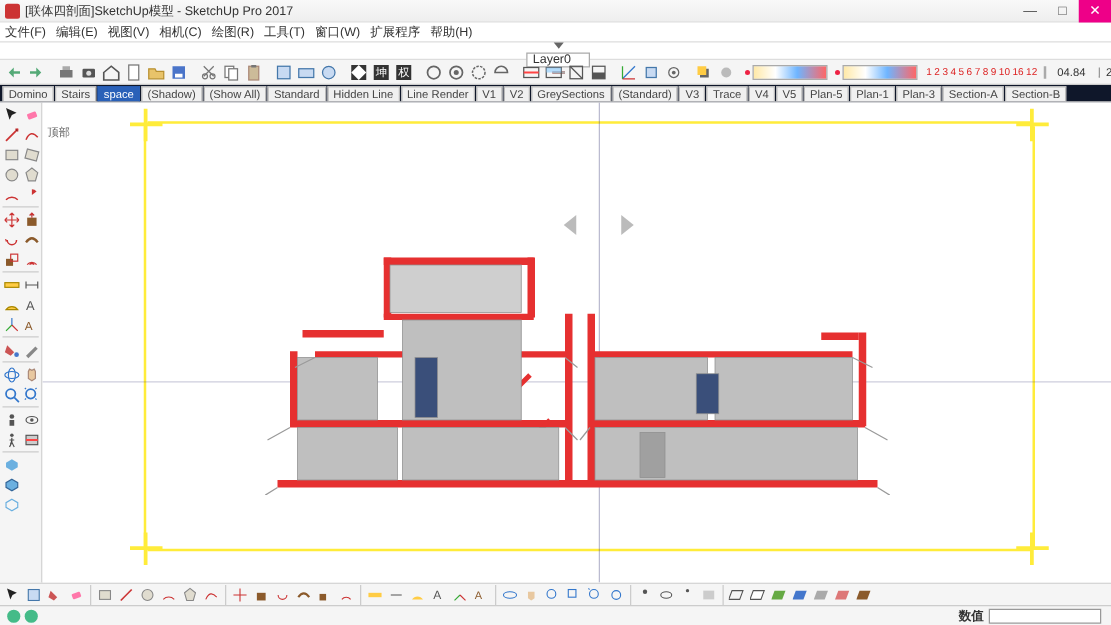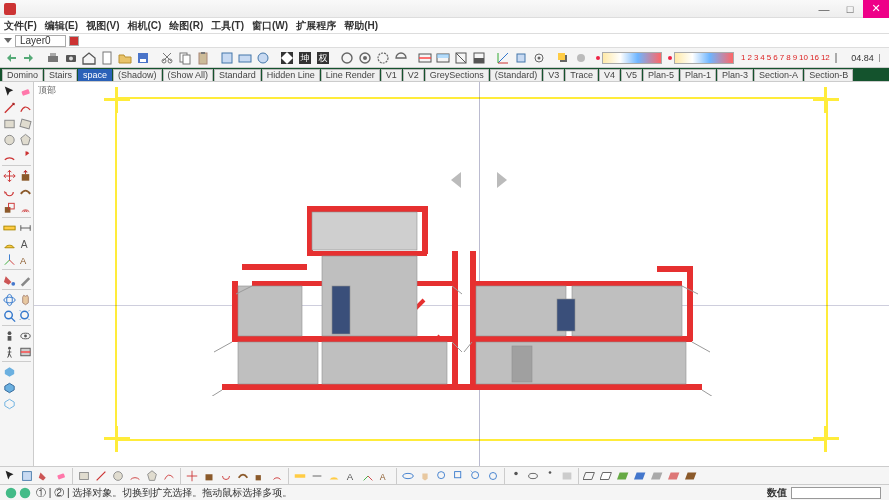--- a/index.html
+++ b/index.html
@@ -10,59 +10,59 @@
               display:flex; align-items:center; padding-left:4px; }
   .titlebar .app-icon { width:12px; height:12px; background:#c33; border-radius:2px; margin-right:4px; }
   .titlebar .title { font-size:10px; color:#333; }
   .win-controls { margin-left:auto; display:flex; }
   .win-controls div { width:26px; height:18px; display:flex; align-items:center; justify-content:center;
                       font-size:11px; color:#555; }
   .win-controls div:last-child { background:#e08; color:#fff; }
 
   
   .menubar { height:16px; border-bottom:1px solid #ddd; display:flex; align-items:center; padding:0 4px; gap:8px; }
-  .menubar span { font-size:10px; color:#333; cursor:default;font-weight:bold; }
-
-  
-  .layerbar { height:14px; border-bottom:1px solid #ddd; display:flex; align-items:center; padding-left:4px; gap:3px; }
+  .menubar span { font-size:10px; color:#333; cursor:default; }
+
+  
+  .layerbar { height:14px; border-bottom:1px solid #ddd; display:flex; align-items:center; padding-left:4px; gap:3px;flex-direction:column; }
   .layerbar .tri { width:0;height:0;border-left:4px solid transparent;border-right:4px solid transparent;border-top:5px solid #666; }
   .layerbar .sel { border:1px solid #aaa; padding:0 14px 0 4px; font-size:10px; background:#fff; height:12px; line-height:10px; }
   .layerbar .swatch { width:10px;height:10px; border:1px solid #aaa; background:#c33; }
 
   
   .toolbar-main { height:20px; border-bottom:1px solid #ccc; background:#f5f5f5;
                   display:flex; align-items:center; padding:0 2px; gap:1px; }
   .tb-div { width:1px; height:16px; background:#ccc; margin:0 2px; }
   .tb-btn { width:18px; height:18px; display:flex; align-items:center; justify-content:center; position:relative; }
   .tb-btn svg { width:16px; height:16px; }
   .tb-seg { display:flex; align-items:center; gap:0; }
   
   .ramp { display:flex; align-items:center; margin-left:3px; }
   .ramp .bar { width:60px; height:12px; background:linear-gradient(90deg,#ffe9a8,#fff 30%,#6eb5ff 60%,#f66); border:1px solid #aaa; }
   .ramp .dot { width:4px;height:4px;border-radius:50%;background:#e24; margin:0 2px;}
   .nums { display:flex; gap:2px; font-size:8px; color:#d22; margin-left:6px; }
   .ramp2 { width:50px; height:10px; background:linear-gradient(90deg,#fff,#f24); border:1px solid #aaa; margin:0 4px;}
-  .meter { font-size:9px; color:#333; margin:0 4px; min-width:28px; text-align:right;}
+  .meter { font-size:9px; color:#333; margin:0 4px; min-width:28px; }
   .meter-line { width:38px; height:8px; border-bottom:1px solid #999; border-left:1px solid #999;}
 
   
-  .tabs { height:14px; border-bottom:1px solid #ccc; background:#14532d; display:flex; align-items:center; padding-left:2px; gap:1px; }
+  .tabs { height:14px; border-bottom:1px solid #ccc; background:#0f172a; display:flex; align-items:center; padding-left:2px; gap:1px; }
   .tab { font-size:9px; padding:0 4px; border:1px solid #bbb; border-bottom:none; background:#f0f0f0; color:#444; height:12px; line-height:10px; }
   .tab.active { background:#2a61b8; color:#fff; border-color:#2a61b8; }
 
   
   .workspace { display:flex; height:calc(500px - 18px - 16px - 14px - 20px - 14px - 18px - 16px); }
   .toolbox { width:34px; background:#f5f5f5; border-right:1px solid #ccc; display:flex; flex-direction:column; gap:1px; padding:2px; }
   .tbx-row { display:flex; gap:1px; }
   .tbx-row .tb-btn { width:15px; height:15px;}
   .tbx-div { height:1px; background:#ccc; margin:1px 0; }
 
   
   .viewport { flex:1; position:relative; background:#fff; overflow:hidden; }
-  .vp-label { position:absolute; top:2px; left:4px; font-size:9px; color:#666; }
+  .vp-label { position:absolute; top:18px; left:4px; font-size:9px; color:#666; }
   .axis-v { position:absolute; top:0; bottom:0; width:1px; background:rgba(60,60,120,.35); left:52%; }
   .axis-h { position:absolute; left:0; right:0; height:1px; background:rgba(60,60,120,.25); top:58%; }
   
   .corner { position:absolute; width:26px; height:26px; }
   .corner::before,.corner::after { content:""; position:absolute; background:#ffec3a; }
   .corner::before { width:26px; height:3px; top:11px; left:0; }
   .corner::after { width:3px; height:26px; top:0; left:11px; }
   .c-tl { top:5px; left:70px; } .c-tr { top:5px; right:50px; }
   .c-bl { bottom:14px; left:70px; } .c-br { bottom:14px; right:50px; }
   .edge-h { position:absolute; height:2px; background:#ffec3a; left:84px; right:64px; }
@@ -93,20 +93,21 @@
                font-weight:400; font-style:italic; text-shadow:0 0 2px rgba(0,0,0,.25); pointer-events:none; }
   .zh-logo { position:absolute; right:208px; bottom:28px; font-size:16px; color:rgba(255,255,255,.7); 
              font-weight:bold; font-family:Georgia,serif; pointer-events:none;}
 
 </style>
 </head>
 <body>
 
 <div class="titlebar">
   <div class="app-icon"></div>
+  <div class="title">[联体四剖面]SketchUp模型 - SketchUp Pro 2017</div>
   <div class="win-controls">
     <div>—</div>
     <div>□</div>
     <div>✕</div>
   </div>
 </div>
 
 <div class="menubar">
   <span>文件(F)</span>
   <span>编辑(E)</span>
@@ -890,16 +891,15 @@
     </div>
 </div>
 
 <div class="statusbar">
   <svg class="sb-ico" viewBox="0 0 16 16">
       <circle cx="8" cy="8" r="6" fill="#4b8"></circle>
     </svg>
   <svg class="sb-ico" viewBox="0 0 16 16">
       <circle cx="8" cy="8" r="6" fill="#4b8"></circle>
     </svg>
-  <span style="margin-left:4px">① | ② |  选择对象。切换到扩充选择。拖动鼠标选择多项。</span>
   <span class="measure-label">数值</span>
   <div class="measure-box"></div>
 </div>
 
 </body></html>

